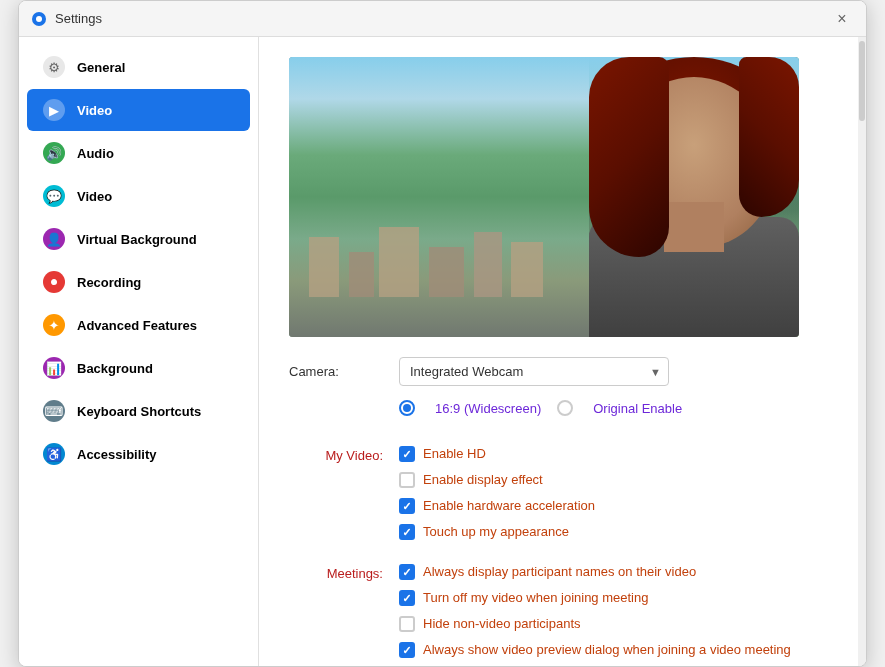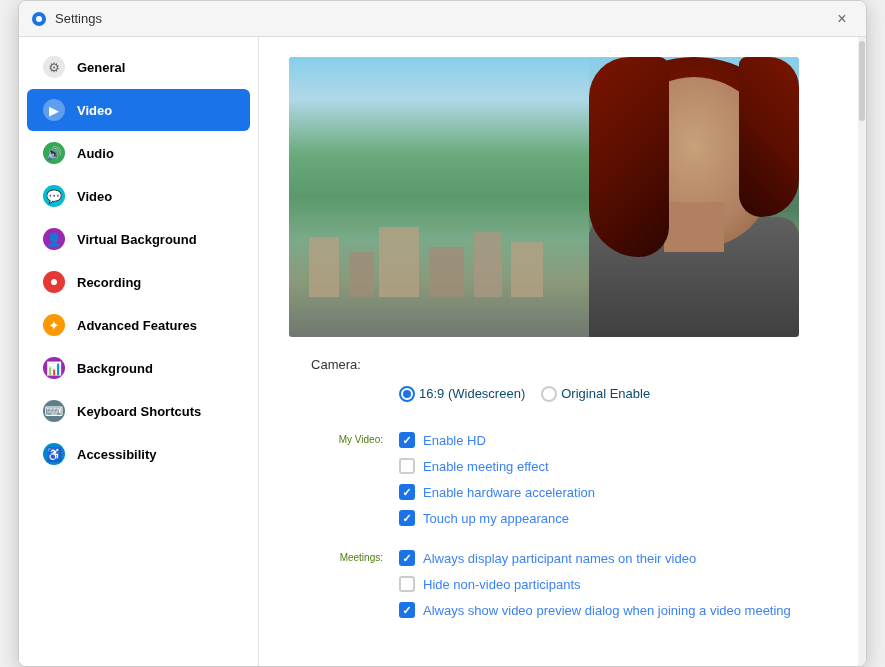--- a/index.html
+++ b/index.html
@@ -154,21 +154,21 @@
       transform: perspective(200px) rotateX(30deg);
       border-radius: 2px;
     }
     .camera-row {
       display: flex;
       align-items: center;
       margin-bottom: 14px;
     }
     .label {
       width: 110px;
-      text-align: center;
+      text-align: left;
       font-size: 13px;
       color: #333;
       font-weight: 500;
       padding-right: 16px;
       flex-shrink: 0;
     }
     .select-wrapper {
       position: relative;
       width: 270px;
     }
@@ -193,23 +193,24 @@
       font-size: 11px;
     }
     .ratio-row {
       display: flex;
       align-items: center;
       gap: 16px;
       margin-bottom: 16px;
     }
     .radio-option {
       display: flex;
-      gap: 4px;
-      font-size: 13px;
-      color: #0c4a6e;
+      align-items: center;
+      gap: 20px;
+      font-size: 13px;
+      color: #6d28d9;
       cursor: pointer;
     }
     .radio-circle {
       width: 16px;
       height: 16px;
       border-radius: 50%;
       border: 2px solid #ccc;
       display: flex;
       align-items: center;
       justify-content: center;
@@ -226,38 +227,37 @@
       background: #1a73e8;
     }
     .section-row {
       display: flex;
       align-items: flex-start;
       margin-bottom: 10px;
     }
     .section-label {
       width: 110px;
       text-align: right;
-      font-size: 10px;
-      color: #4d7c0f;
+      font-size: 13px;
+      color: #b91c1c;
       font-weight: 500;
       padding-right: 16px;
       padding-top: 2px;
       flex-shrink: 0;
     }
     .section-options {
       display: flex;
       flex-direction: column;
       gap: 10px;
     }
     .checkbox-option {
       display: flex;
-      align-items: center;
       gap: 8px;
       font-size: 13px;
-      color: #3b82f6;
+      color: #c2410c;
       cursor: pointer;
     }
     .checkbox {
       width: 16px;
       height: 16px;
       border-radius: 3px;
       border: 2px solid #ccc;
       display: flex;
       align-items: center;
       justify-content: center;
@@ -377,20 +377,26 @@
           <div style="position:absolute;bottom:40px;left:60px;width:25px;height:45px;background:rgba(160,140,120,0.8);"></div>
           <div style="position:absolute;bottom:40px;left:90px;width:40px;height:70px;background:rgba(180,160,130,0.8);"></div>
           <div style="position:absolute;bottom:40px;left:140px;width:35px;height:50px;background:rgba(160,140,120,0.8);"></div>
           <div style="position:absolute;bottom:40px;left:185px;width:28px;height:65px;background:rgba(170,150,130,0.8);"></div>
           <div style="position:absolute;bottom:40px;left:222px;width:32px;height:55px;background:rgba(180,160,130,0.8);"></div>
         </div>
       </div>
 
       <div class="camera-row">
         <span class="label">Camera:</span>
+        <div class="select-wrapper">
+          <select class="select-box">
+            
+          <option value="Integrated Webcam">Integrated Webcam</option><option value="External Camera">External Camera</option></select>
+          <span class="select-arrow">▼</span>
+        </div>
       </div>
 
       <div class="camera-row" style="margin-bottom:14px;">
         <span class="label"></span>
         <div class="ratio-row">
 
         <div class="radio-option">
               <div class="radio-circle selected"></div>
               <span>16:9 (Widescreen)</span>
             </div>
@@ -404,40 +410,44 @@
       <div class="section-row">
         <span class="section-label">My Video:</span>
         <div class="section-options">
 
         <div class="checkbox-option">
               <div class="checkbox checked"></div>
               <span>Enable HD</span>
             </div>
             <div class="checkbox-option">
               <div class="checkbox"></div>
-              <span>Enable meeting effect</span>
+              <span>Enable display effect</span>
             </div>
             <div class="checkbox-option">
               <div class="checkbox checked"></div>
               <span>Enable hardware acceleration</span>
             </div>
             <div class="checkbox-option">
               <div class="checkbox checked"></div>
               <span>Touch up my appearance</span>
             </div>
           </div>
       </div>
 
       <div class="section-row" style="margin-top:24px;">
         <span class="section-label">Meetings:</span>
         <div class="section-options">
 
         <div class="checkbox-option">
               <div class="checkbox checked"></div>
               <span>Always display participant names on their video</span>
+            </div>
+            <div class="checkbox-option">
+              <div class="checkbox checked"></div>
+              <span>Turn off my video when joining meeting</span>
             </div>
             <div class="checkbox-option">
               <div class="checkbox"></div>
               <span>Hide non-video participants</span>
             </div>
             <div class="checkbox-option">
               <div class="checkbox checked"></div>
               <span>Always show video preview dialog when joining a video meeting</span>
             </div>
           </div>

